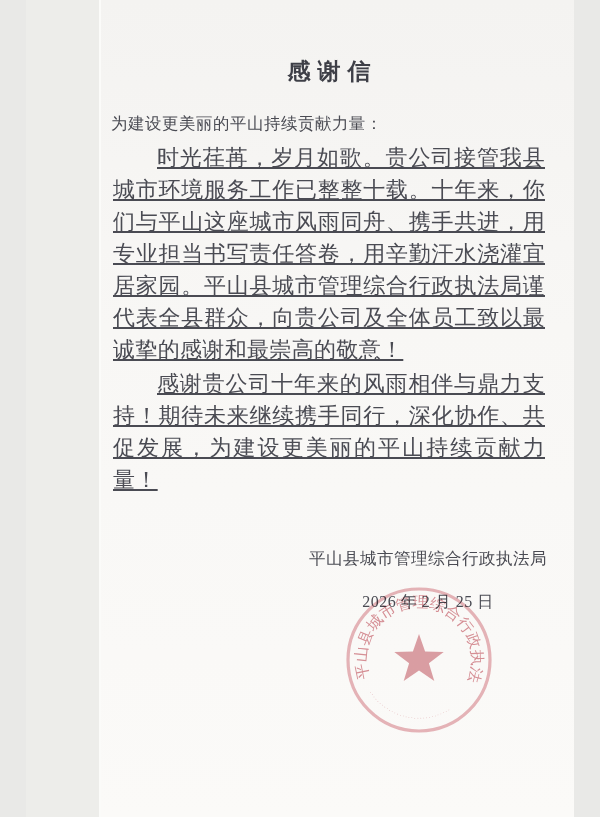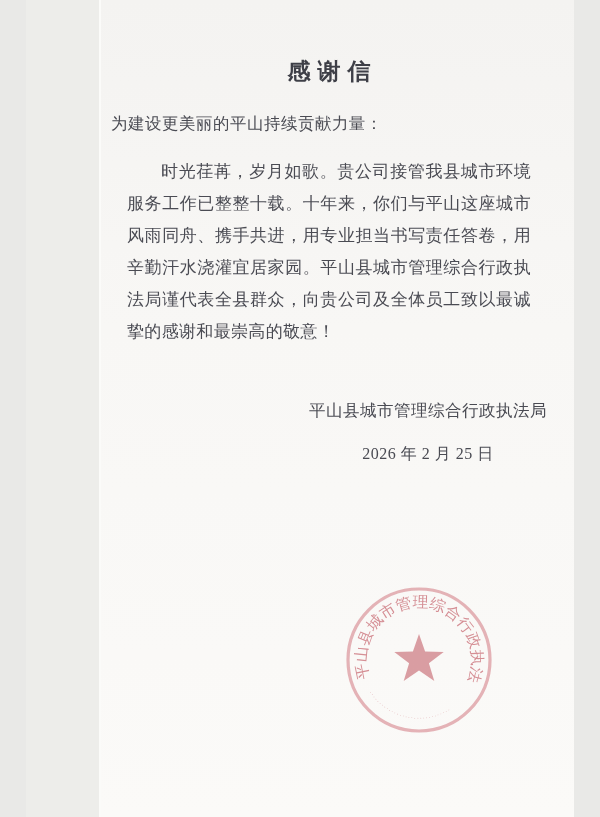--- a/index.html
+++ b/index.html
@@ -32,27 +32,28 @@
     text-indent:7px;
     color:#3e3f47;
   }
   .recipient {
     margin-top:21px;
     font-size:16.4px;
     letter-spacing:0.6px;
     line-height:32px;
   }
   .body p {
-    margin:16px;
-    font-size:17px;
+    margin:2px;
+    font-size:22px;
     letter-spacing:0.33px;
     line-height:32px;
     text-align:justify;
     text-indent:2em;
     color:#4a4b53;
+    text-decoration:underline;
   }
   .sign-wrap {
     margin-top:50px;
     text-align:right;
   }
   .sign-inner {
     display:inline-block;
     text-align:center;
   }
   .sign-org {
@@ -82,20 +83,21 @@
 <div class="page">
   <div class="scan-edge"></div>
 
   <div class="letter">
     <h1 class="title">感谢信</h1>
 
     <div class="recipient">为建设更美丽的平山持续贡献力量：</div>
 
     <div class="body">
       <p>时光荏苒，岁月如歌。贵公司接管我县城市环境服务工作已整整十载。十年来，你们与平山这座城市风雨同舟、携手共进，用专业担当书写责任答卷，用辛勤汗水浇灌宜居家园。平山县城市管理综合行政执法局谨代表全县群众，向贵公司及全体员工致以最诚挚的感谢和最崇高的敬意！</p>
+      <p>感谢贵公司十年来的风雨相伴与鼎力支持！期待未来继续携手同行，深化协作、共促发展，为建设更美丽的平山持续贡献力量！</p>
     </div>
 
     <div class="sign-wrap">
       <div class="sign-inner">
         <div class="sign-org">平山县城市管理综合行政执法局</div>
         <div class="sign-date">2026 年 2 月 25 日</div>
       </div>
     </div>
   </div>
 

